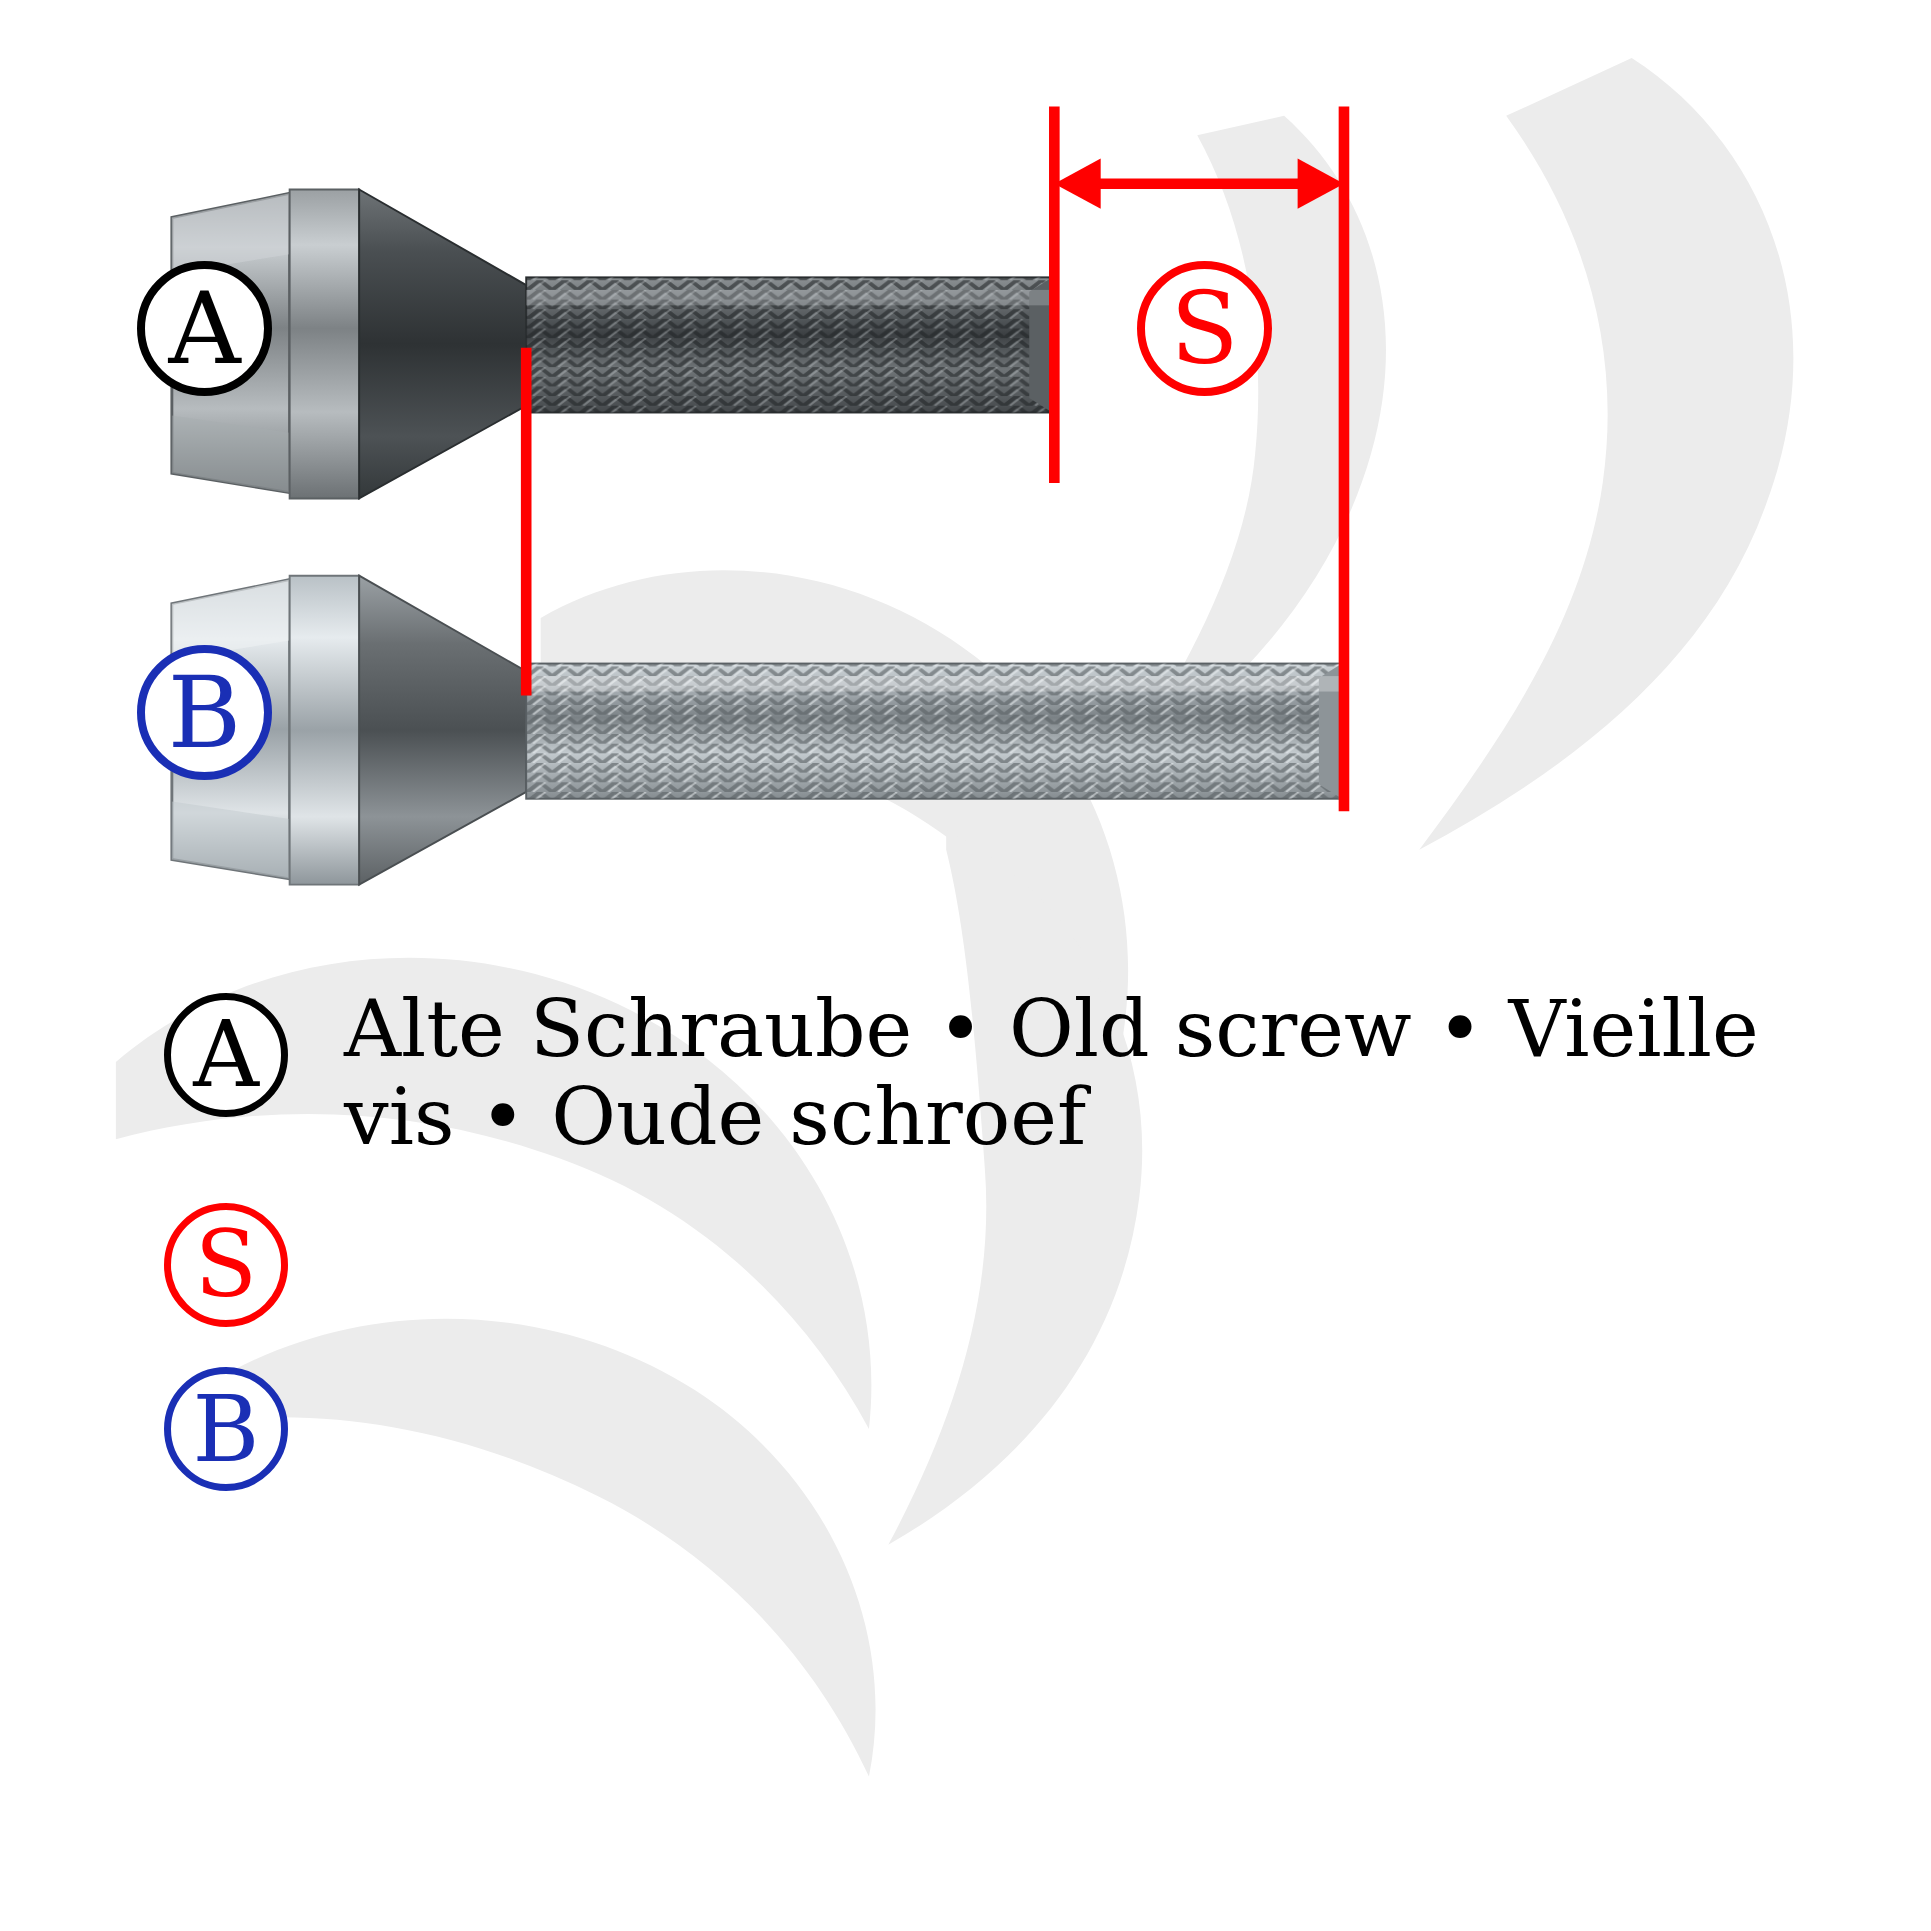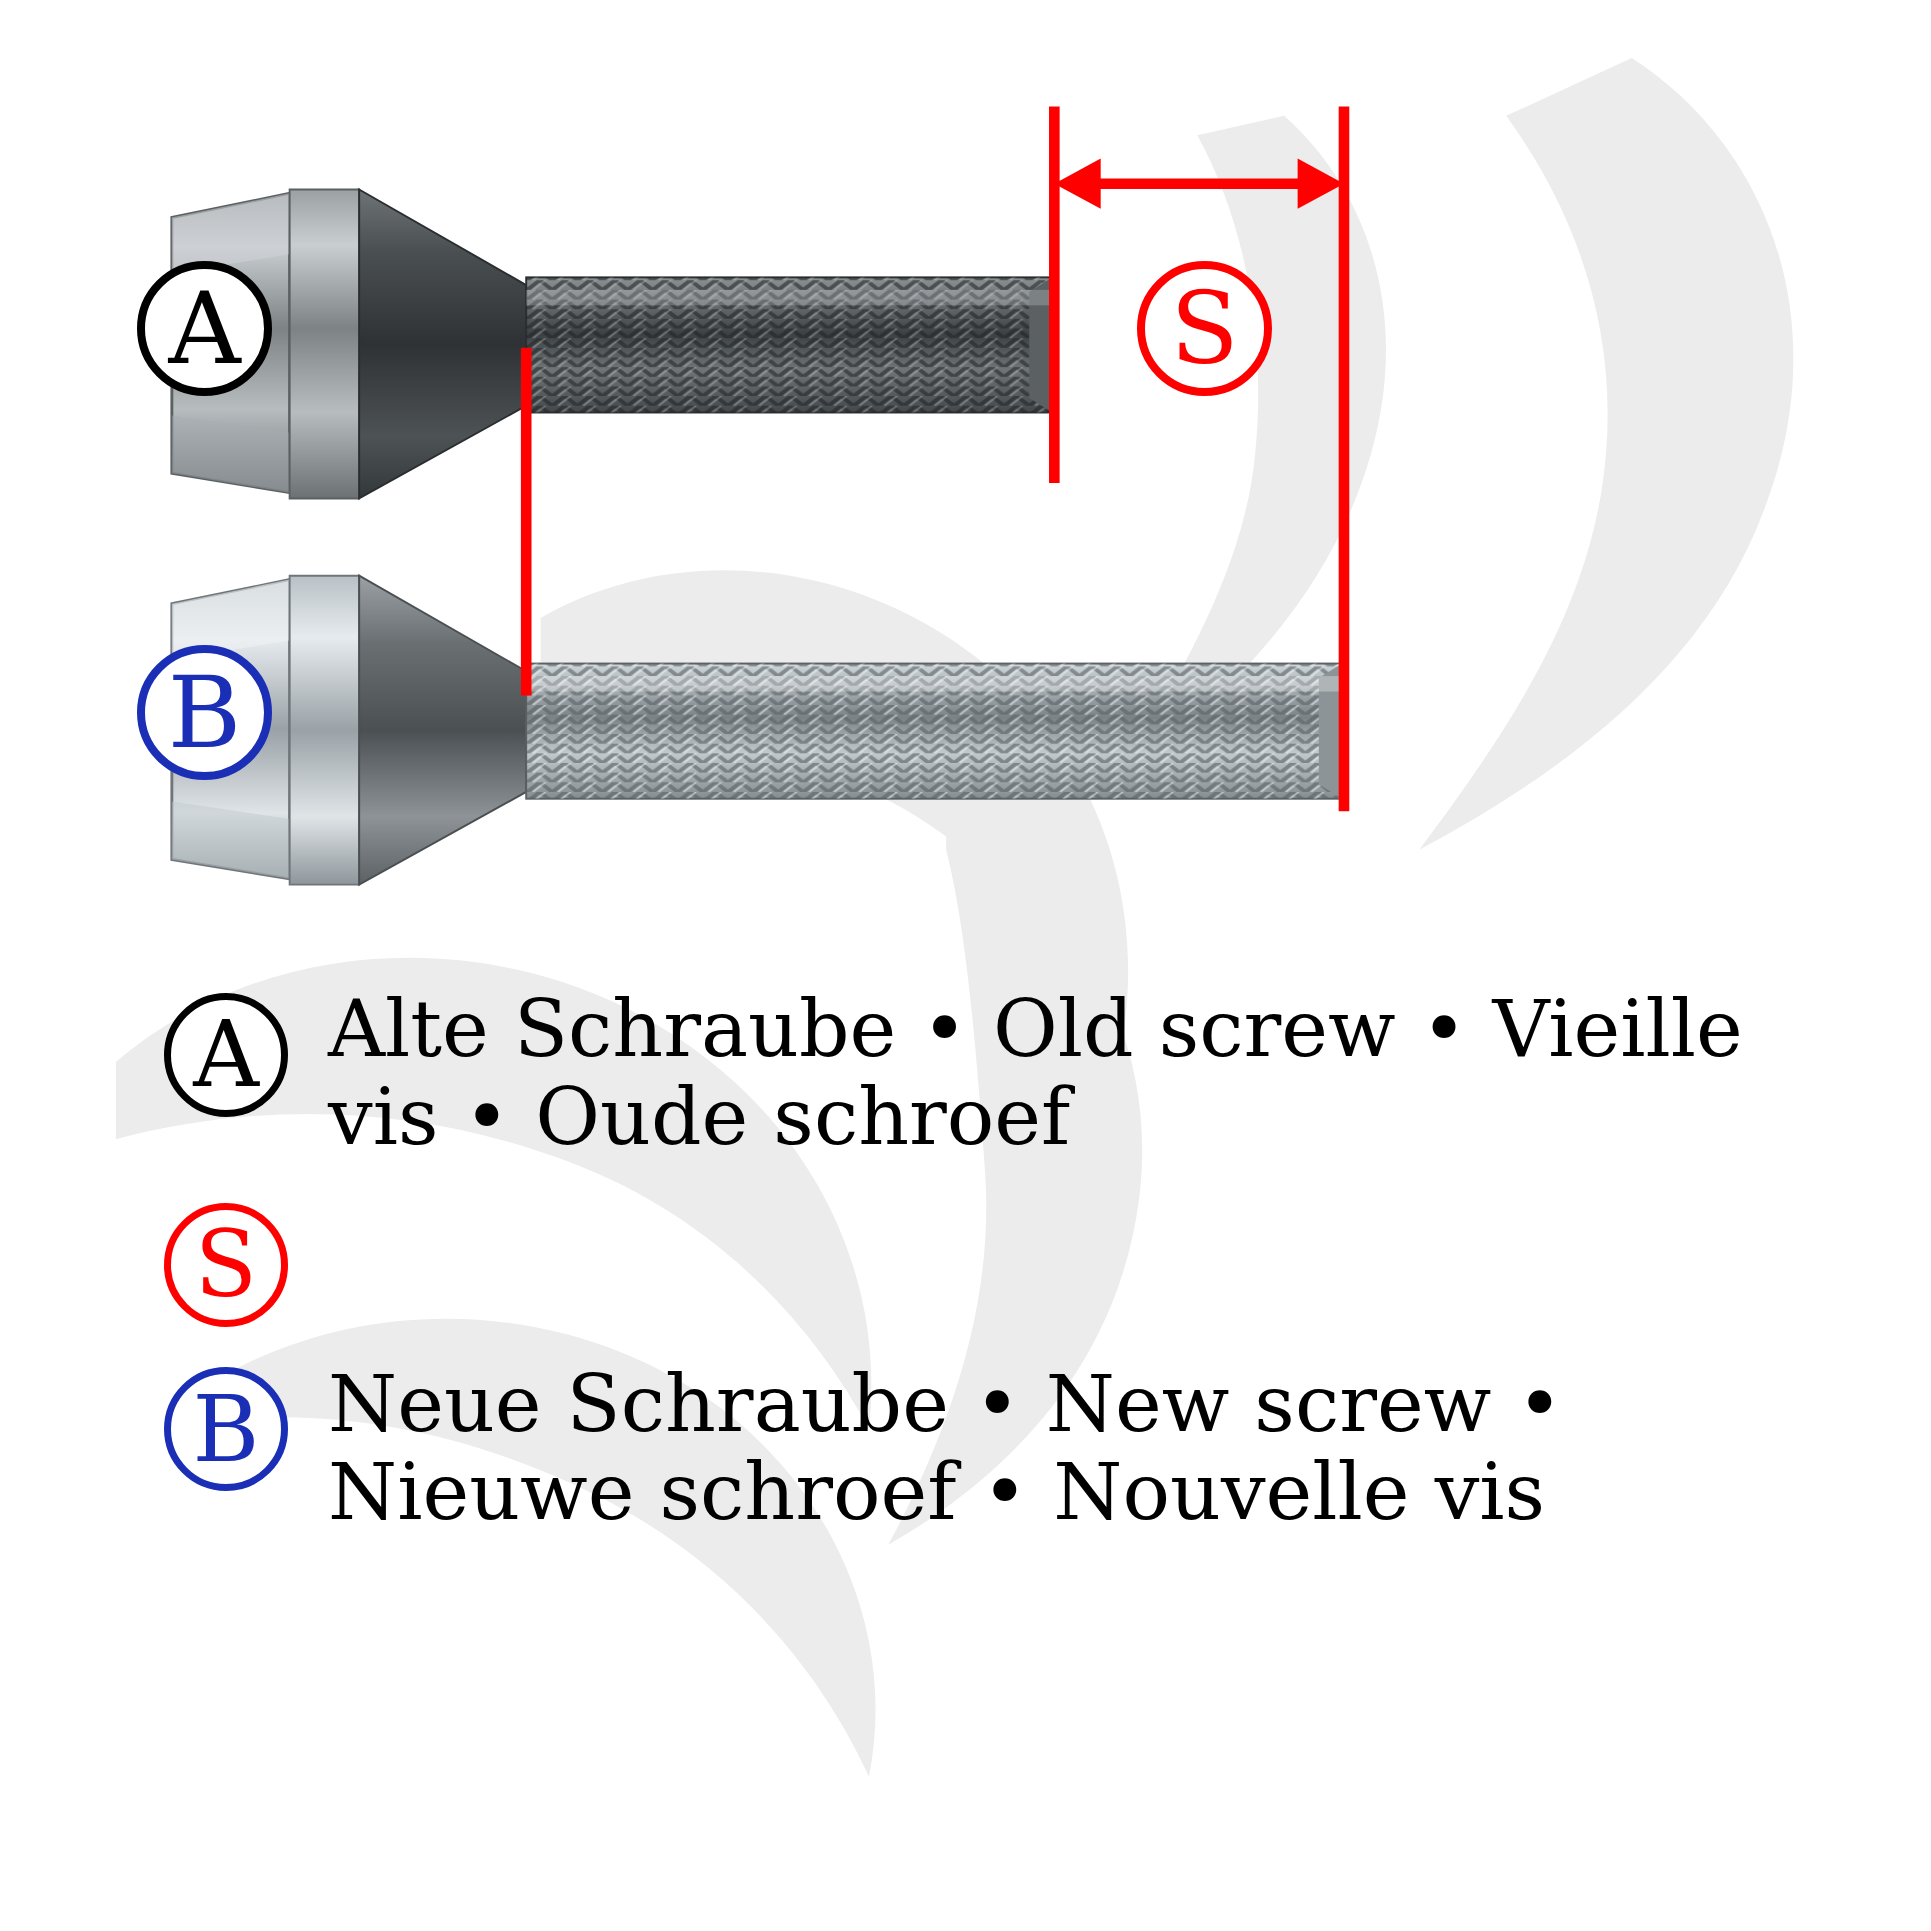--- a/index.html
+++ b/index.html
@@ -92,21 +92,21 @@
     line-height: 1;
     box-sizing: border-box;
     margin-left: 164px;
     margin-top: 7.7px;
   }
   .lb-black { border: 7.7px solid #000; color: #000; }
   .lb-red   { border: 7.7px solid #ff0000; color: #ff0000; }
   .lb-blue  { border: 7.7px solid #1a2fb5; color: #1a2fb5; }
 
   .legend-text {
-    margin-left: 40px;
+    margin-left: 56px;
     color: #000;
     font-size: 79px;
     line-height: 1.12;
     max-width: 1506px;
     font-family: "DejaVu Serif", serif;
   }
 </style>
 </head>
 <body>
 
@@ -237,17 +237,16 @@
     <div class="legend-badge lb-black">A</div>
     <div class="legend-text">Alte Schraube • Old screw • Vieille vis • Oude schroef</div>
   </div>
 
   <div class="legend-row">
     <div class="legend-badge lb-red">S</div>
   </div>
 
   <div class="legend-row">
     <div class="legend-badge lb-blue">B</div>
-    <div class="legend-text">Neue Schraube • New screw • Nieuwe schroef • Nouvelle vis</div>
   </div>
 
 </div>
 
 
 </body></html>

